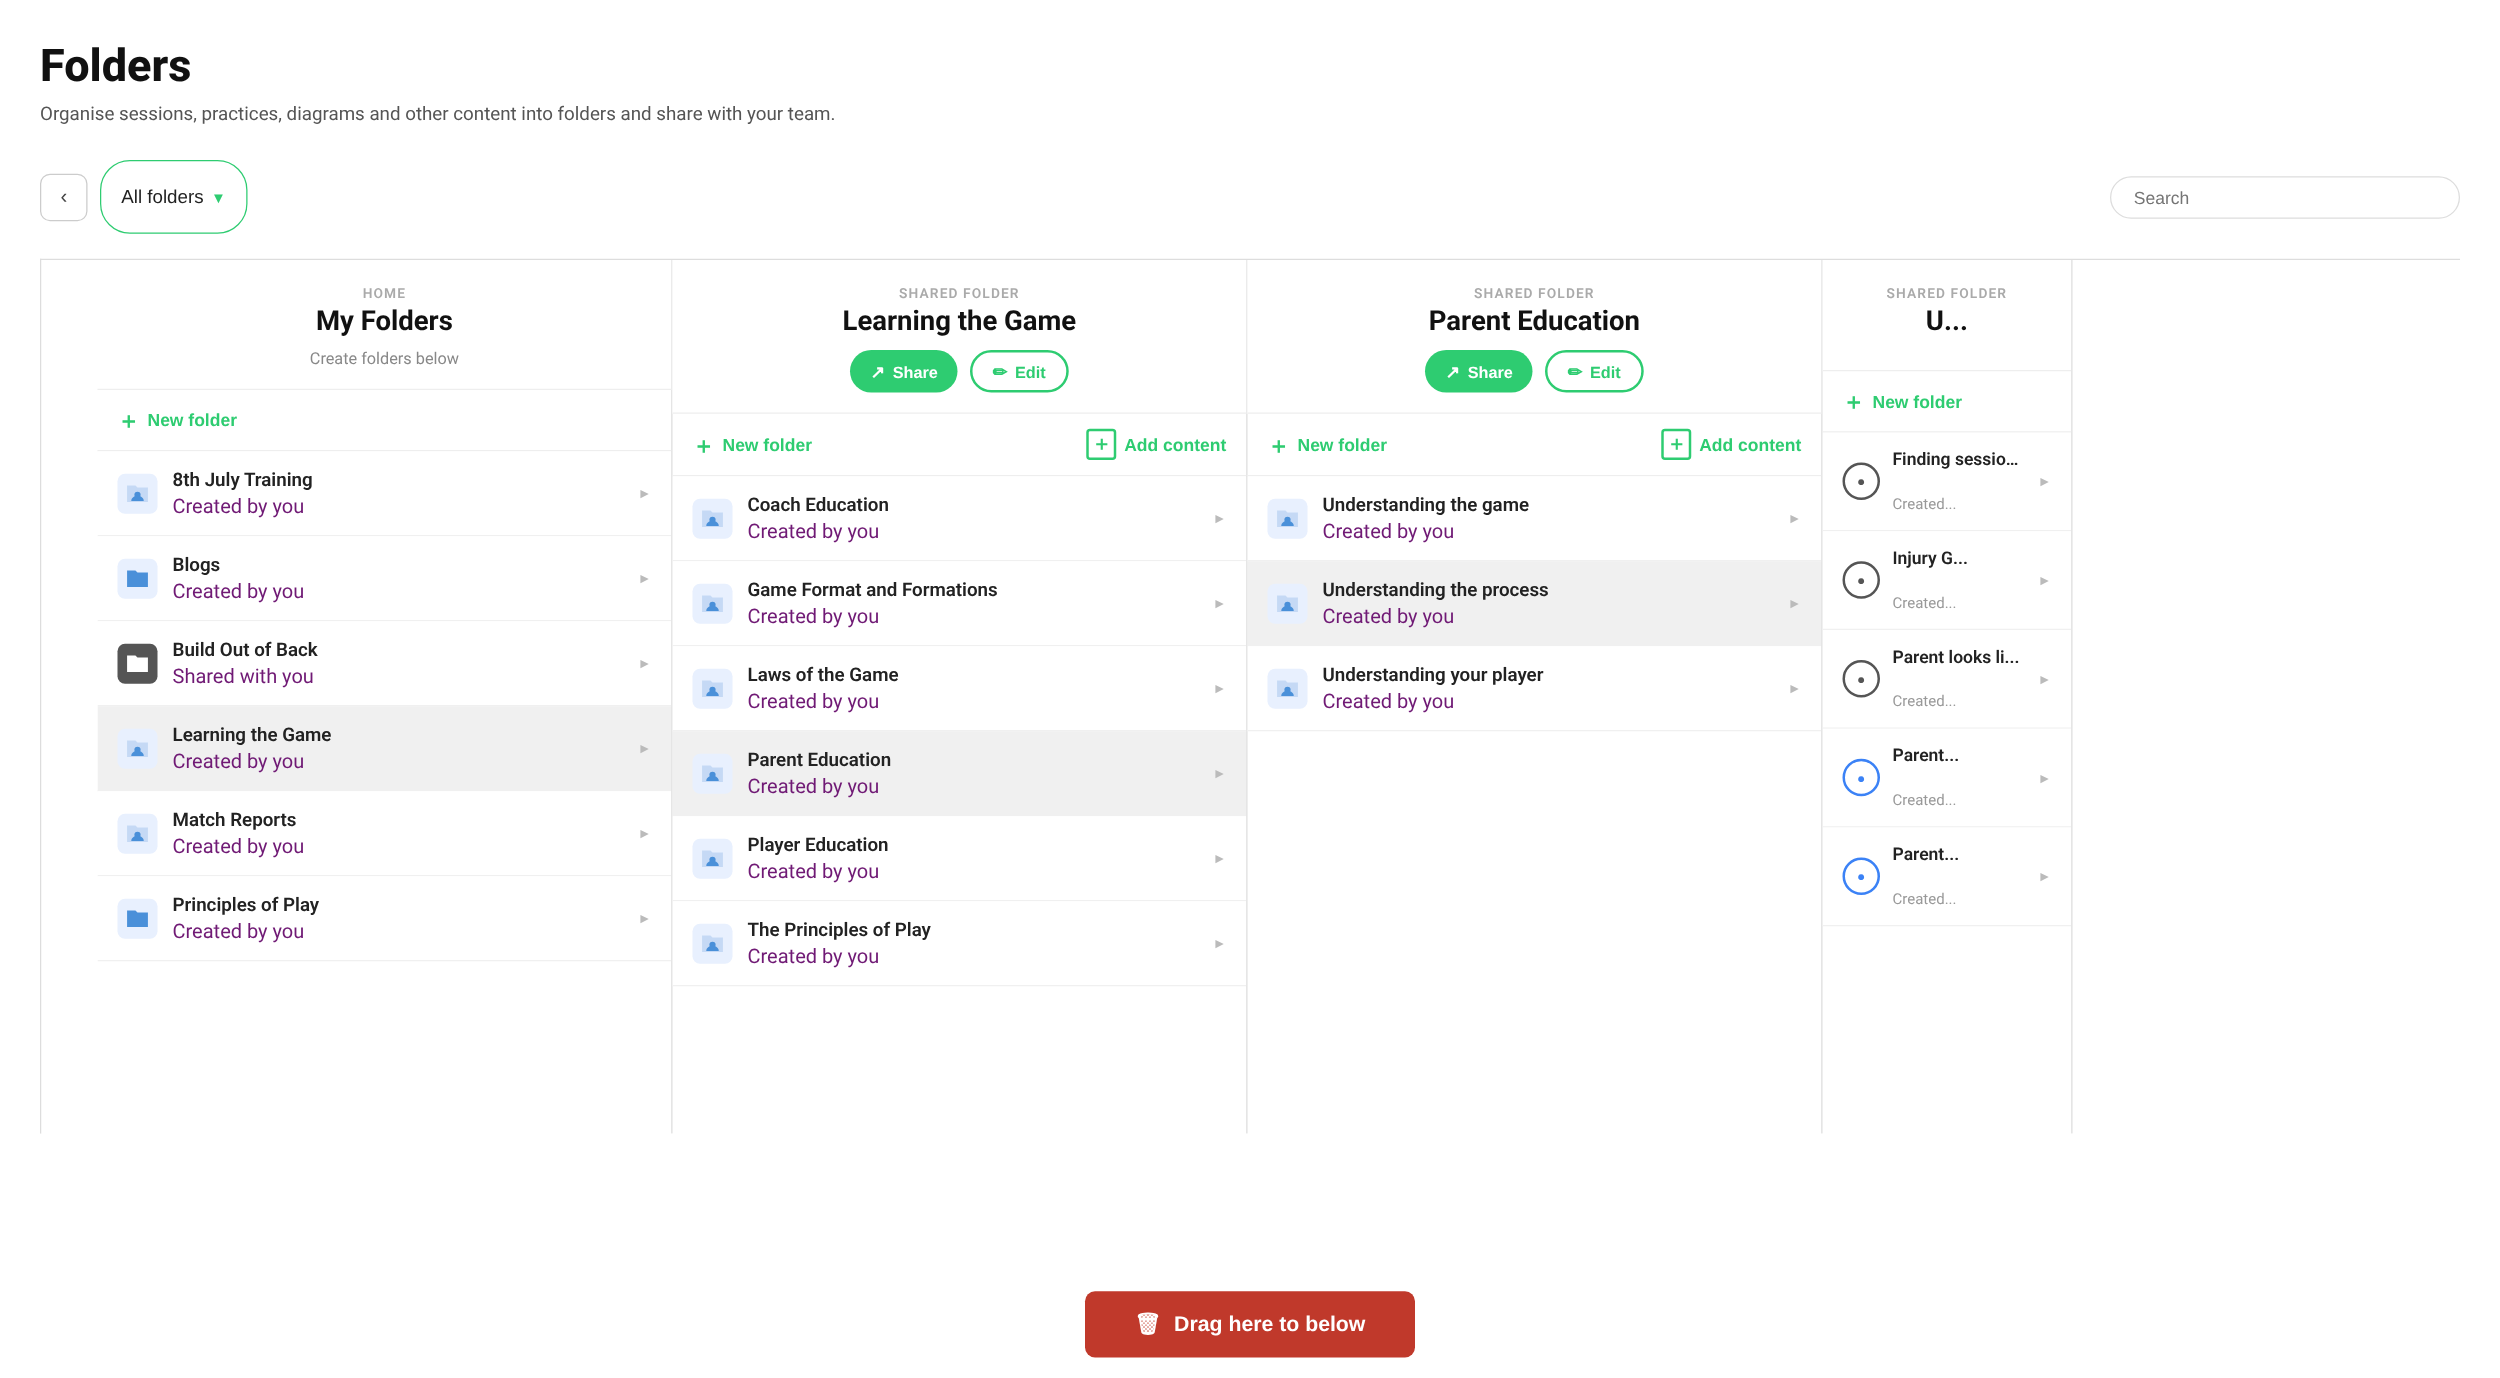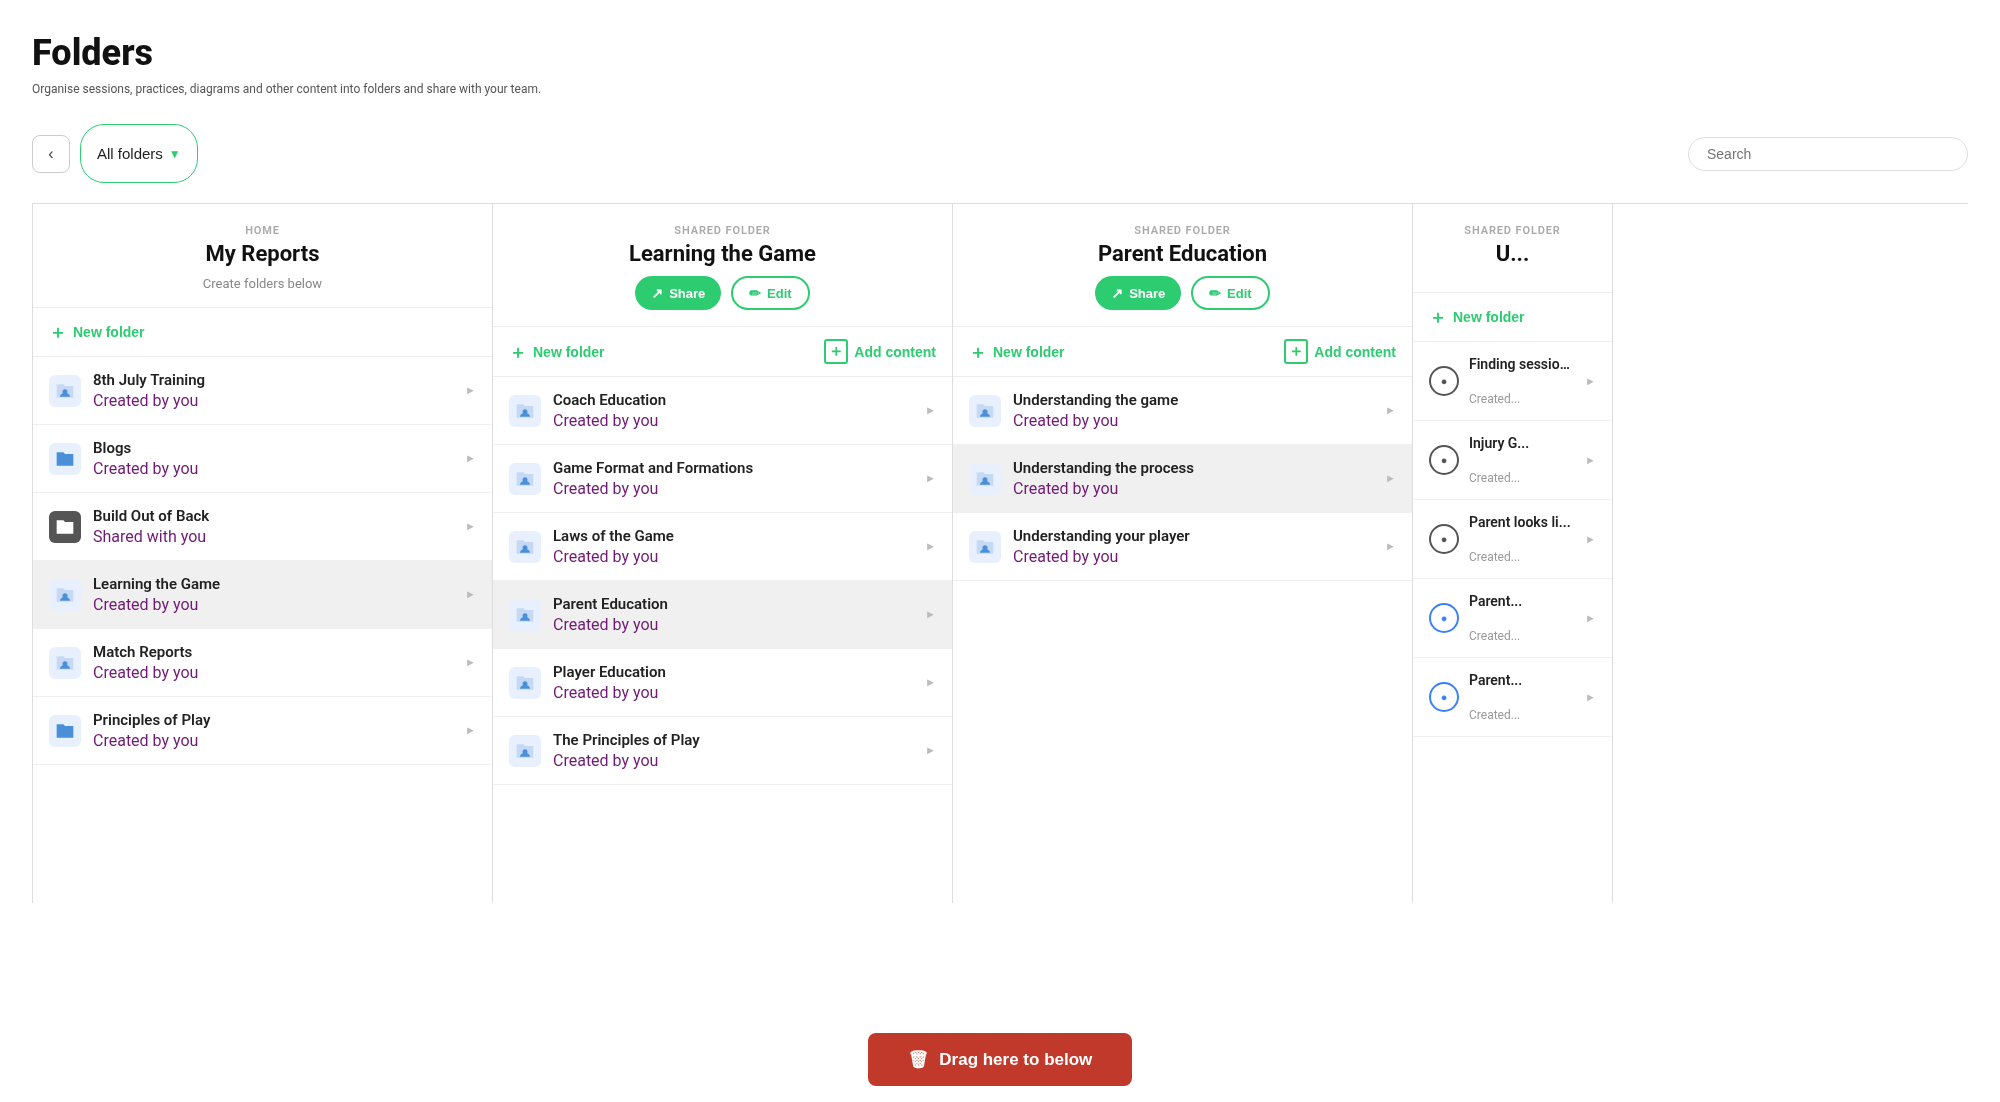--- a/index.html
+++ b/index.html
@@ -16,21 +16,21 @@
     }
 
     .page-title {
       font-size: 36px;
       font-weight: 800;
       color: #111;
       margin-bottom: 8px;
     }
 
     .page-subtitle {
-      font-size: 12px;
+      font-size: 15px;
       color: #555;
       margin-bottom: 28px;
     }
 
     .toolbar {
       display: flex;
       align-items: center;
       justify-content: space-between;
       margin-bottom: 20px;
     }
@@ -93,20 +93,21 @@
       background: transparent;
     }
 
     
     .columns-container {
       display: flex;
       border-top: 1px solid #ddd;
       border-left: 1px solid #ddd;
       overflow-x: auto;
       min-height: 700px;
+      padding-left: 45px;
     }
 
     .column {
       min-width: 460px;
       width: 460px;
       border-right: 1px solid #ddd;
       display: flex;
       flex-direction: column;
     }
 
@@ -380,21 +381,21 @@
     </div>
     <div class="search-box">
       <input type="text" placeholder="Search" style="">
     </div>
   </div>
 
   <div class="columns-container" id="columns-container">
   <div class="column">
         <div class="column-header">
           <div class="col-label">HOME</div>
-          <div class="col-title">My Reports</div>
+          <div class="col-title">My Folders</div>
           <div class="col-subtitle">Create folders below</div>
         </div>
         <div class="column-actions">
           <button class="new-folder-btn">
             <span style="font-size:18px;font-weight:700">＋</span>
             <span>New folder</span>
           </button>
         </div>
         <div class="folder-list">
           <div class="folder-item">

